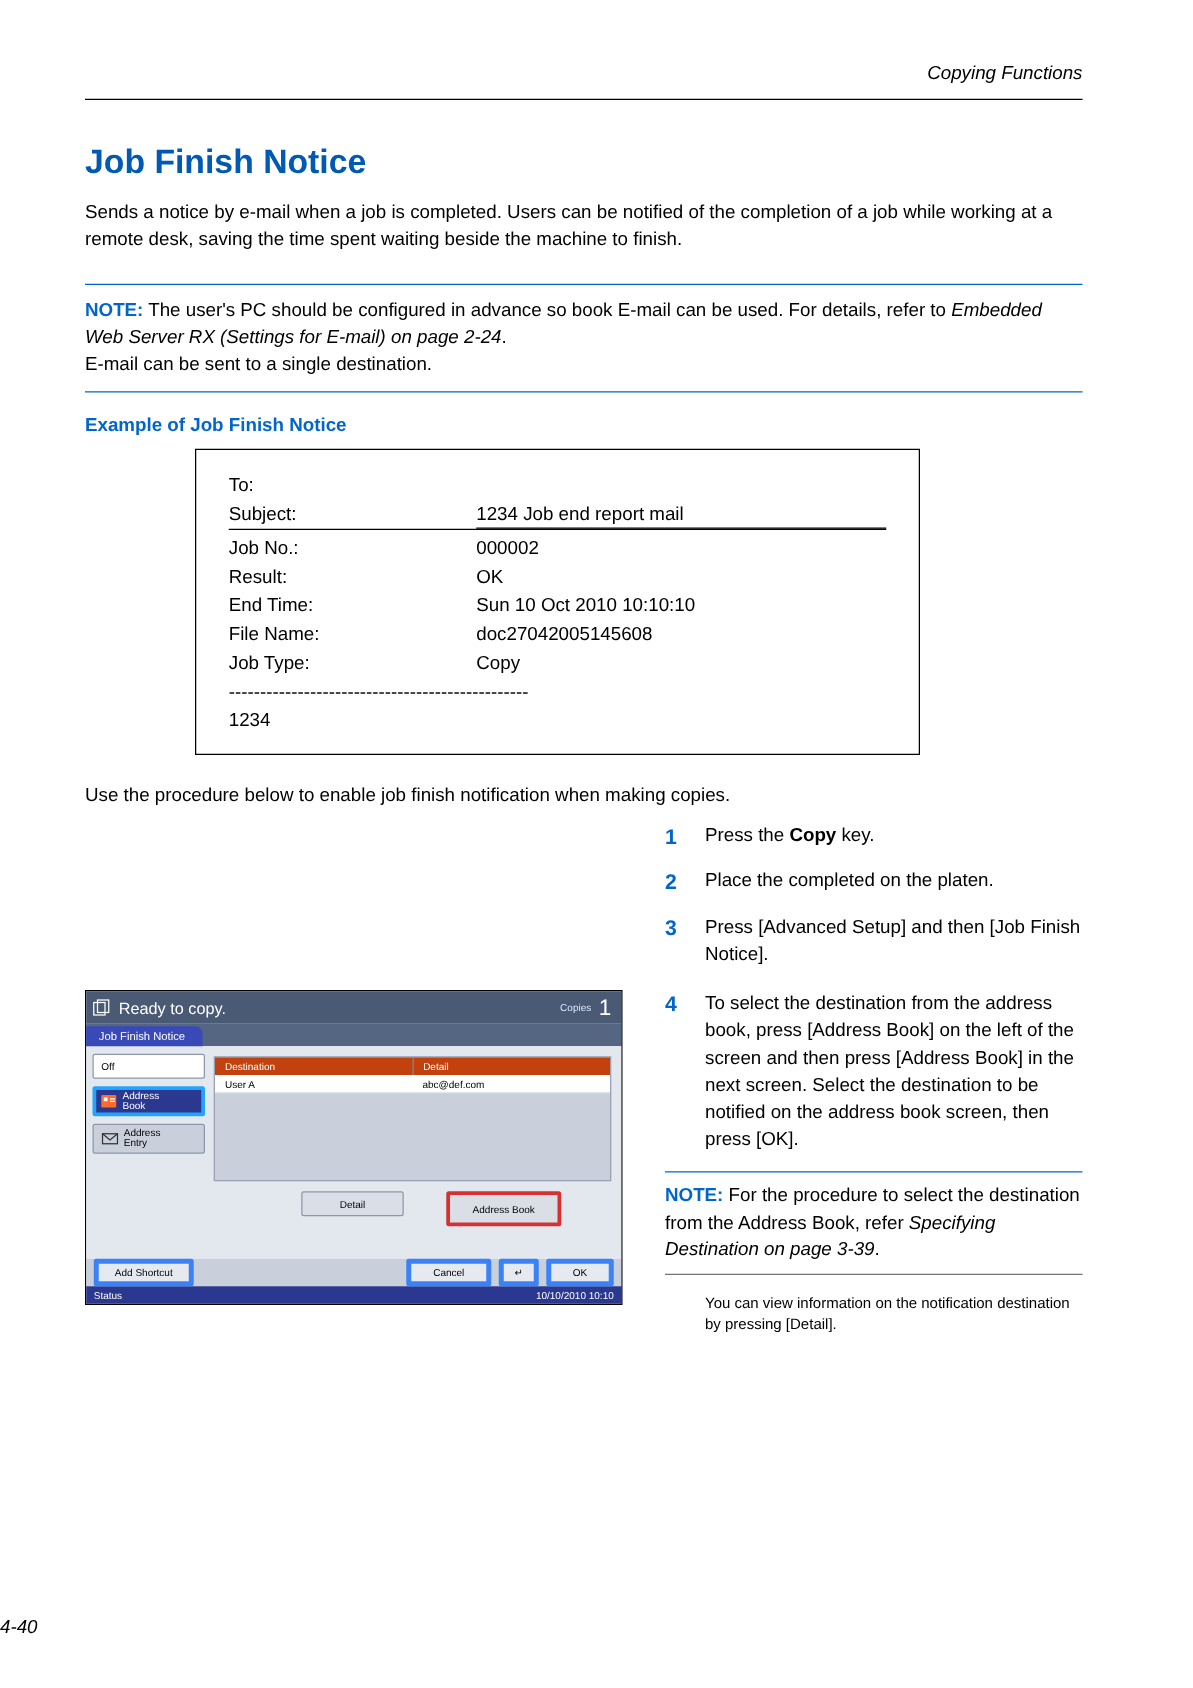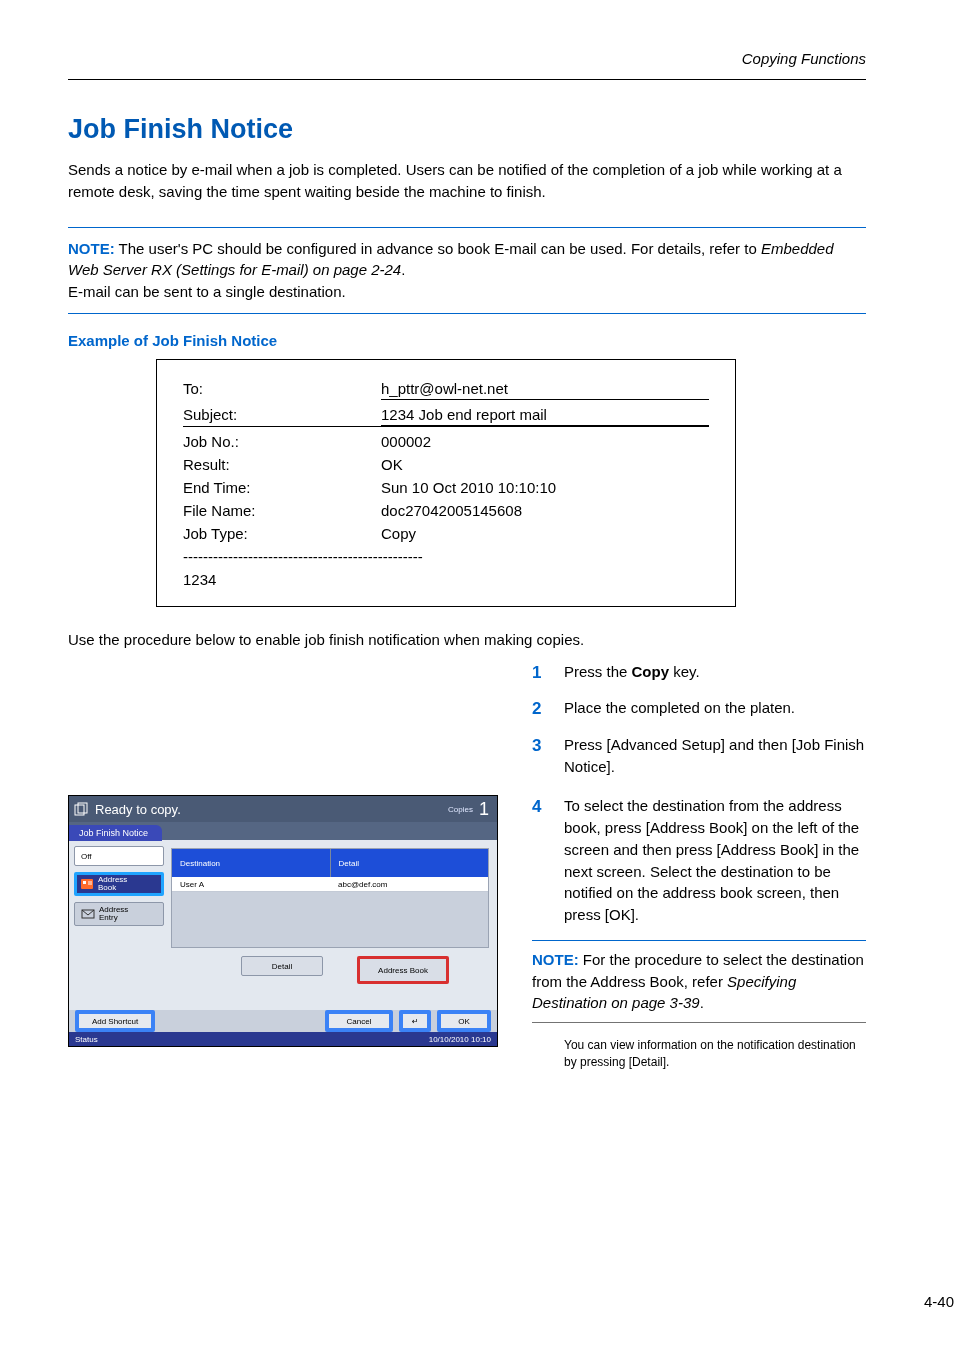--- a/index.html
+++ b/index.html
@@ -188,24 +188,24 @@
     position: relative;
   }
   .tp-grid {
     background: #c9d0dc;
     border: 1px solid #9aa3b3;
     height: 100px;
     box-sizing: border-box;
   }
   .tp-grid-head {
     display: flex;
-    background: #1d4ed8;
+    background: #c2410c;
     color: #fff;
     font-size: 8px;
-    height: 28px;
+    height: 14px;
   }
   .tp-grid-head > div {
     flex: 1;
     display: flex;
     align-items: center;
     padding-left: 8px;
     border-right: 1px solid #7b889c;
   }
   .tp-grid-head > div:last-child { border-right: none; }
   .tp-grid-row {
@@ -292,21 +292,22 @@
     font-size: 12px;
     line-height: 1.45;
     margin-left: 32px;
   }
 
   .page-num {
     position: absolute;
     bottom: 40px;
     left: 0;
     width: 100%;
-    text-align: right;
+    text-align: left;
+    font-style: italic;
     font-size: 15px;
   }
 </style>
 </head>
 <body>
 
 <div class="page">
 
   <div>
     <div class="hdr-right">Copying Functions</div>
@@ -322,21 +323,20 @@
       <span class="note-label">NOTE:</span><span> The user's PC should be configured in advance so book E-mail can be used. For details, refer to </span><span class="italic">Embedded Web Server RX (Settings for E-mail) on page 2-24</span><span>.</span>
     </span>
     <div class="note-text">E-mail can be sent to a single destination.</div>
   </div>
 
   <div class="subhead">Example of Job Finish Notice</div>
 
   <div class="example-box">
     <div class="ex-row ex-underline">
       <div class="ex-lbl">To:</div>
-      <div class="ex-val">h_pttr@owl-net.net</div>
     </div>
     <div class="ex-row ex-underline ex-bordered">
       <div class="ex-lbl">Subject:</div>
       <div class="ex-val">1234 Job end report mail</div>
     </div>
     <div class="ex-row">
       <div class="ex-lbl">Job No.:</div>
       <div class="ex-val">000002</div>
     </div>
     <div class="ex-row">

